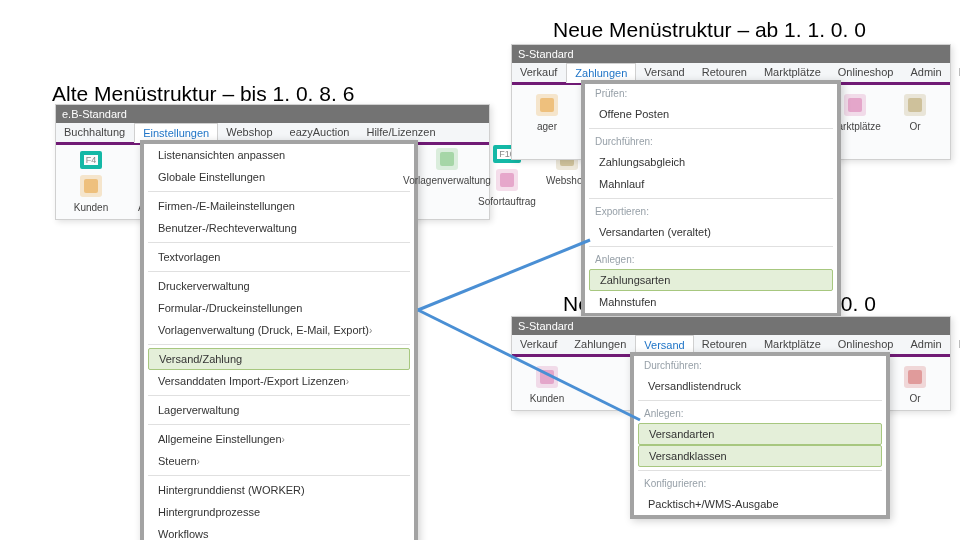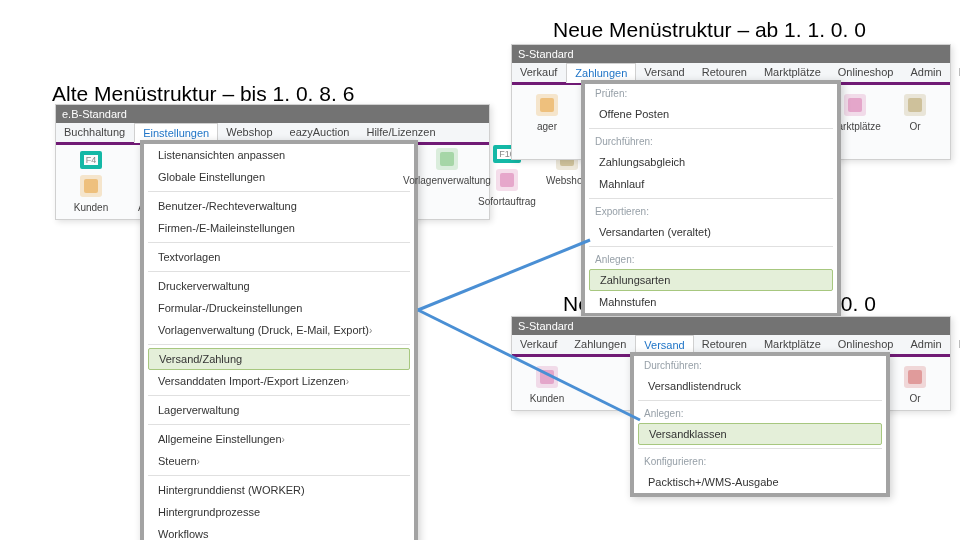--- a/index.html
+++ b/index.html
@@ -66,24 +66,24 @@
 
 <div id="old-menu" class="menu" style="left:140px;top:140px;width:278px">
     <div class="mi">
       <span>Listenansichten anpassen</span>
     </div>
     <div class="mi">
       <span>Globale Einstellungen</span>
     </div>
     <div class="sep"></div>
     <div class="mi">
+      <span>Firmen-/E-Maileinstellungen</span>
+    </div>
+    <div class="mi">
       <span>Benutzer-/Rechteverwaltung</span>
-    </div>
-    <div class="mi">
-      <span>Firmen-/E-Maileinstellungen</span>
     </div>
     <div class="sep"></div>
     <div class="mi">
       <span>Textvorlagen</span>
     </div>
     <div class="sep"></div>
     <div class="mi">
       <span>Druckerverwaltung</span>
     </div>
     <div class="mi">
@@ -306,20 +306,23 @@
   </div>
 </div>
 <div id="nb-menu" class="menu" style="left:630px;top:352px;width:175px">
     <div class="grp">Durchführen:</div>
     <div class="mi">
       <span>Versandlistendruck</span>
     </div>
     <div class="sep"></div>
     <div class="grp">Anlegen:</div>
     <div class="mi hl">
+      <span>Versandarten</span>
+    </div>
+    <div class="mi hl">
       <span>Versandklassen</span>
     </div>
     <div class="sep"></div>
     <div class="grp">Konfigurieren:</div>
     <div class="mi">
       <span>Packtisch+/WMS-Ausgabe</span>
     </div>
   </div>
 
 <svg class="line" style="left:0;top:0" width="960" height="540">

